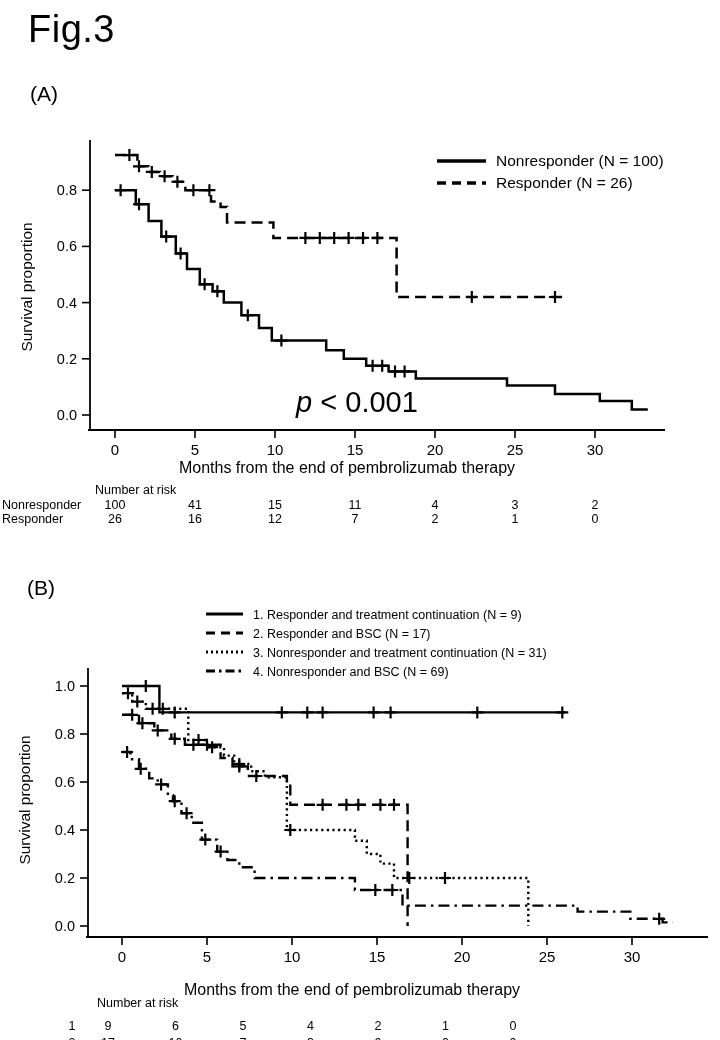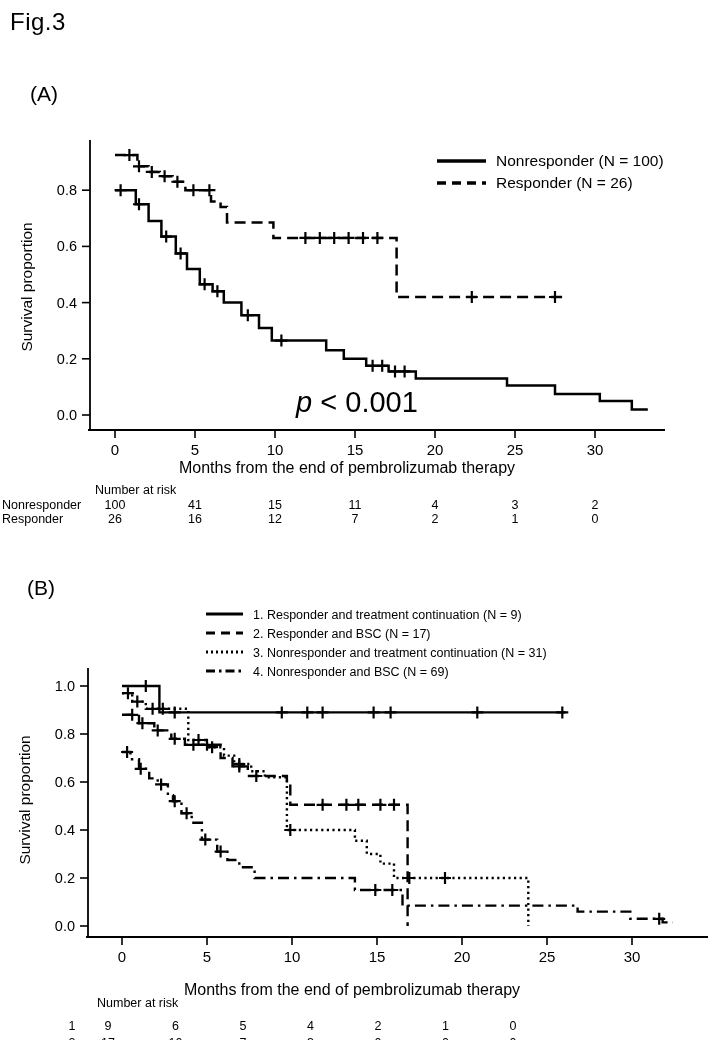--- a/index.html
+++ b/index.html
@@ -1,18 +1,18 @@
 <!DOCTYPE html>
 <html><head>
 <meta charset="utf-8">
 <style>
   html,body{margin:0;padding:0;background:#fff;}
   .page{position:relative;width:720px;height:1040px;background:#ffffff;overflow:hidden;
         font-family:"Liberation Sans",sans-serif;color:#000;}
-  .fig-label{position:absolute;left:10px;top:8px;font-size:24px;letter-spacing:.5px;}
+  .fig-label{position:absolute;left:28px;top:8px;font-size:38px;letter-spacing:.5px;}
   .panel-label{position:absolute;font-size:21px;}
   #labelA{left:30px;top:82px;}
   #labelB{left:27px;top:576px;}
   .panel-svg{position:absolute;left:0;width:720px;}
   #svg0{top:128px;height:404px;}
   #svg1{top:560px;height:480px;}
 </style>
 </head>
 <body>
 

